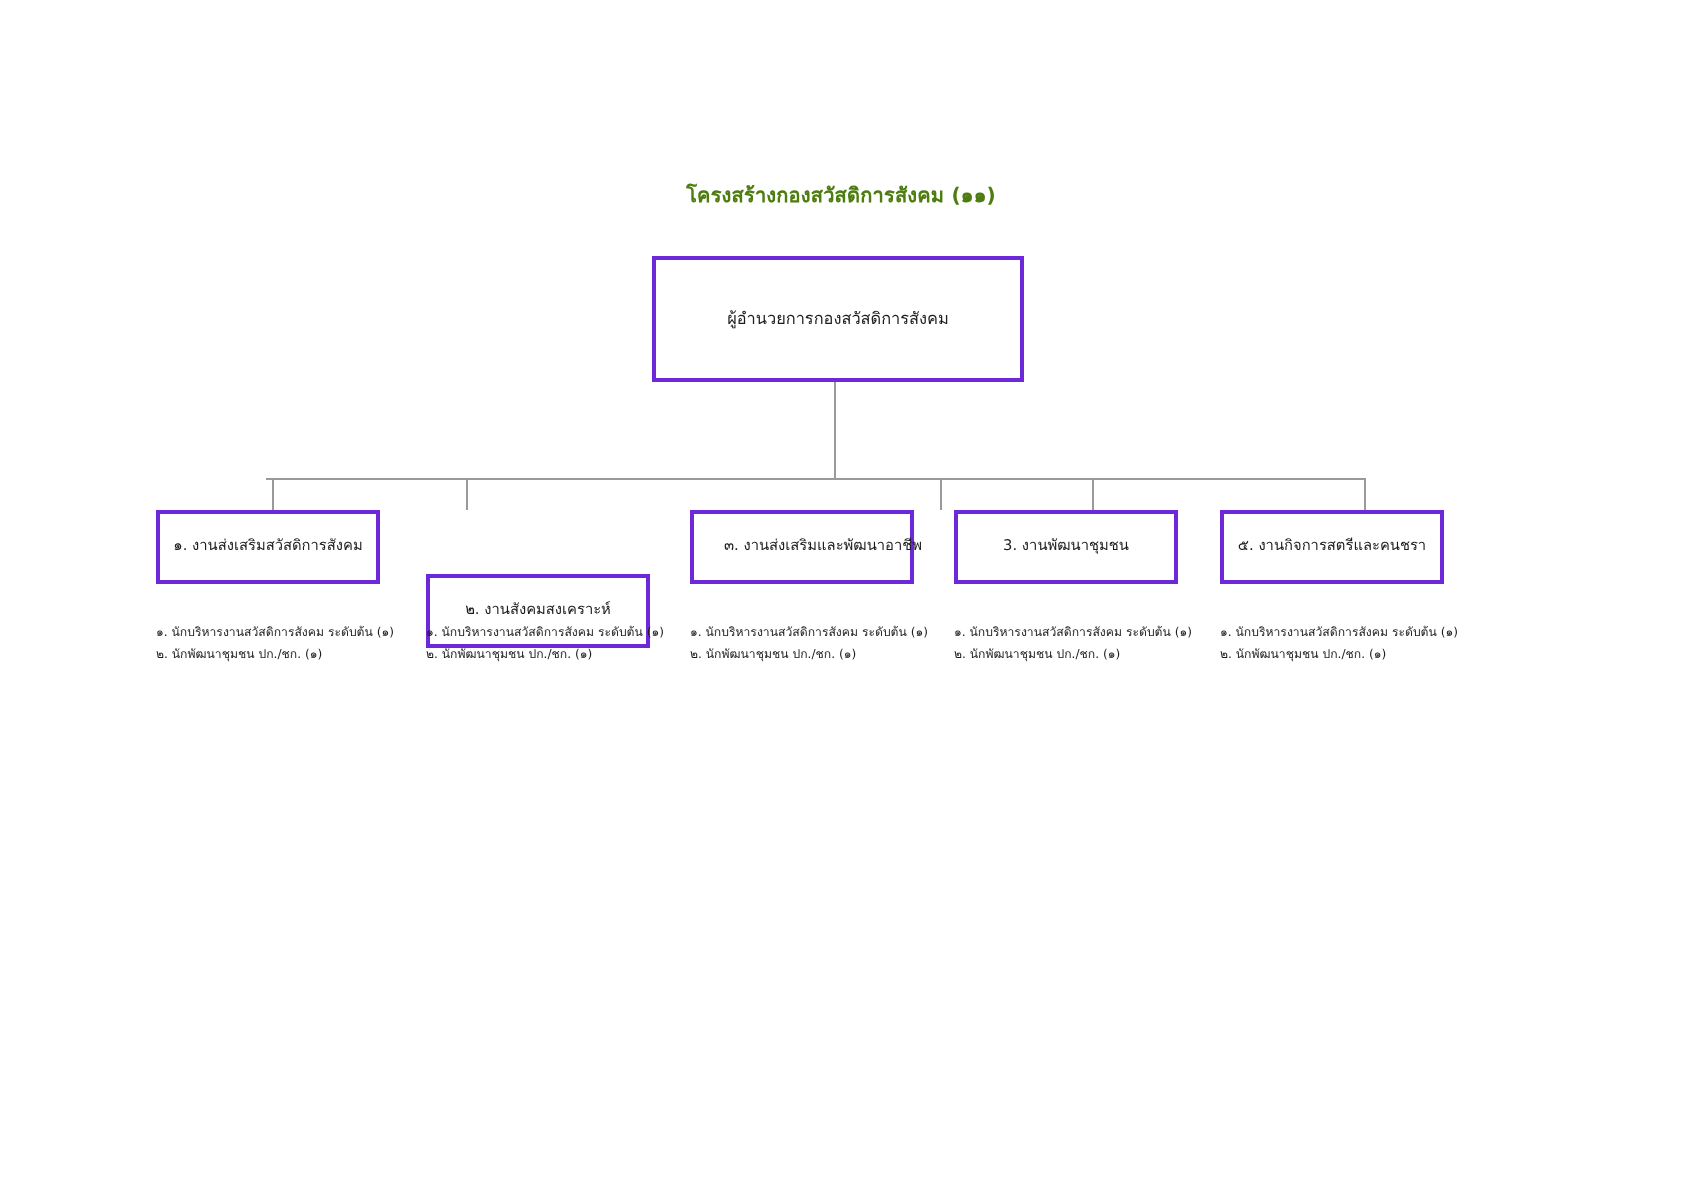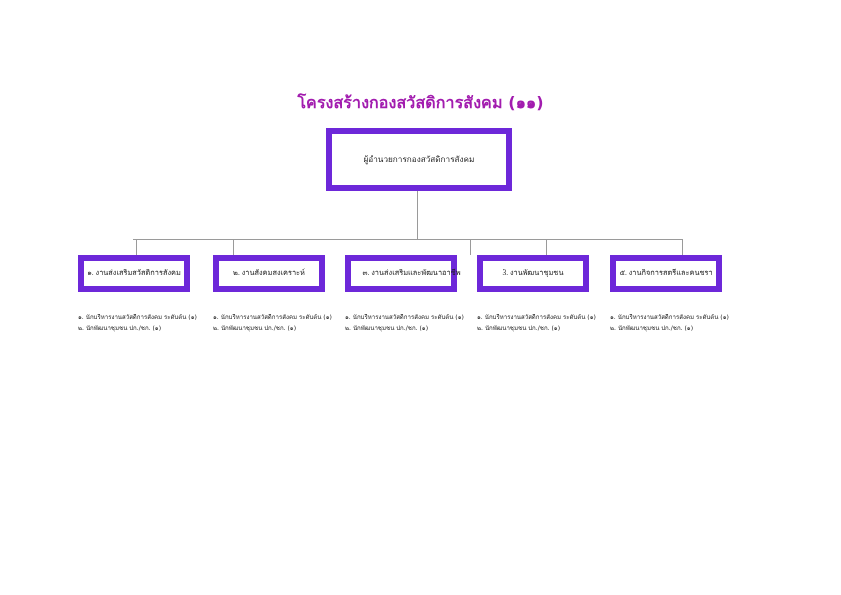--- a/index.html
+++ b/index.html
@@ -23,31 +23,31 @@
     width: 841px;
     height: 595px;
   }
   
   .chart-title {
     position: absolute;
     left: 0;
     top: 90px;
     width: 841px;
     text-align: center;
-    font-size: 16px;
+    font-size: 10px;
     font-weight: bold;
     letter-spacing: 0.1px;
-    color: #a21caf;
+    color: #4d7c0f;
     white-space: nowrap;
   }
   
   .node-box {
     position: absolute;
     box-sizing: border-box;
-    border: 6px solid #6d28d9;
+    border: 2px solid #6d28d9;
     background: #ffffff;
     display: flex;
     align-items: center;
     justify-content: center;
     text-align: center;
     line-height: 1.45;
   }
   #root-box {
     left: 326px;
     top: 128px;
@@ -68,24 +68,23 @@
     top: 255px;
     width: 112px;
     height: 37px;
     font-size: 7.4px;
     color: #1c1c1c;
     padding: 0 3px;
   }
   .dept-label {
     display: block;
     white-space: nowrap;
-    font-family: Liberation Serif, serif;
   }
   #dept-box-1 { left: 78px; }
-  #dept-box-2 { left: 213px; }
+  #dept-box-2 { left: 213px; margin-top: 32px; }
   #dept-box-3 { left: 345px; padding-left: 24px; }
   #dept-box-4 { left: 477px; }
   #dept-box-5 { left: 610px; text-align: right; }
   
   .conn {
     position: absolute;
     background: #9a9a9a;
   }
   .conn-v { width: 1px; }
   .conn-h { height: 1px; }

